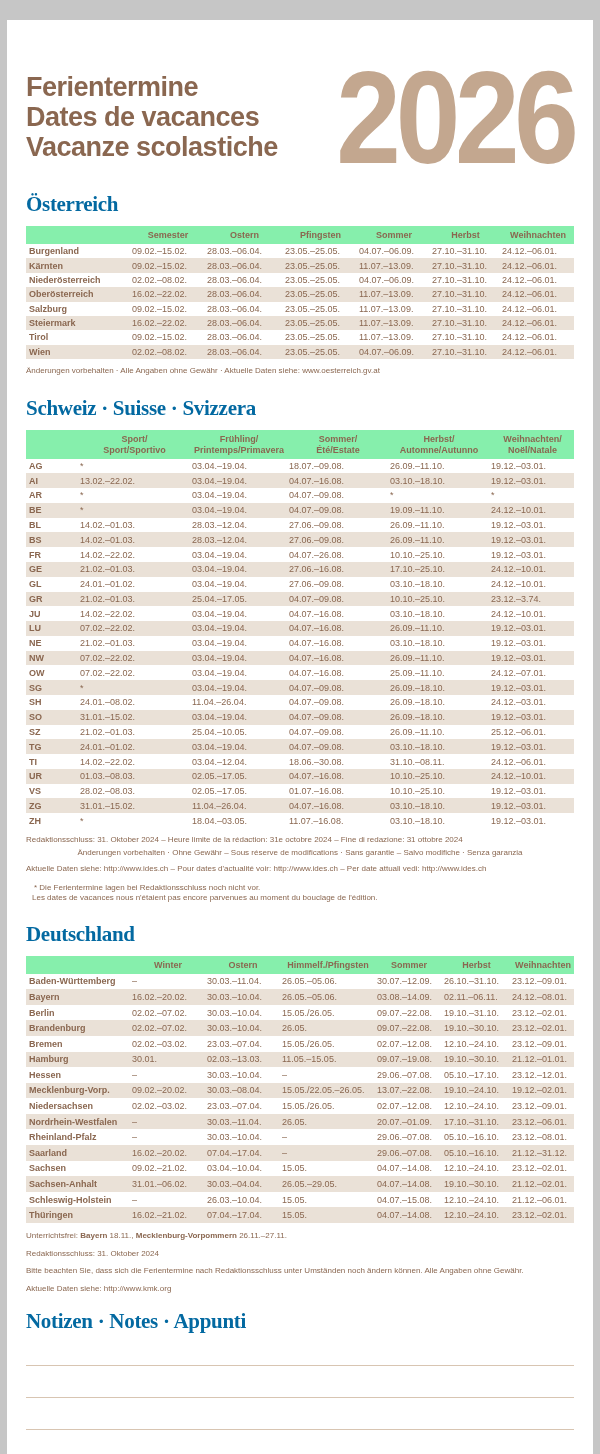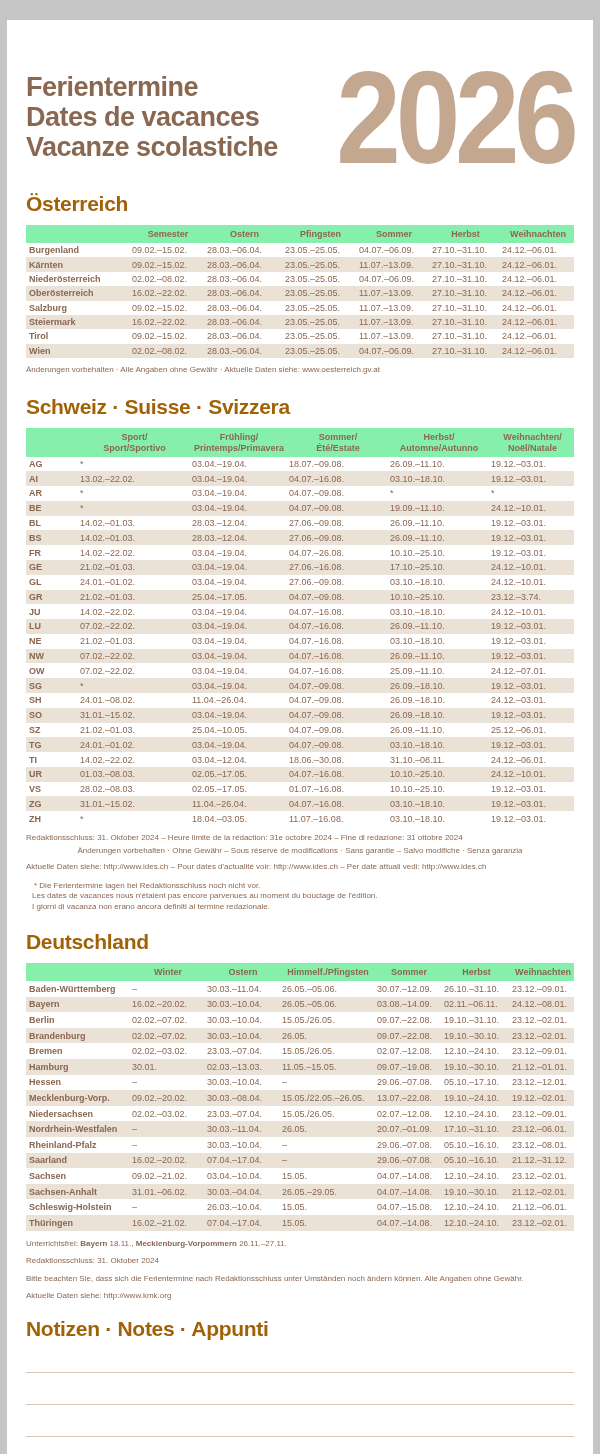--- a/index.html
+++ b/index.html
@@ -8,21 +8,21 @@
   .page {
     position:absolute; left:7px; top:20px; width:586px; height:1438px;
     background:#ffffff; padding:0 19px; overflow:hidden; color:#8a6750;
   }
   
   .masthead { margin-top:52px; display:flex; justify-content:space-between; align-items:flex-start; height:104px; }
   .titles { font-size:27px; font-weight:bold; line-height:30px; letter-spacing:-0.5px; color:#8a6750; }
   .year { font-size:132px; font-weight:bold; color:#c3a78f; line-height:98px; letter-spacing:-6px;
           transform:scaleX(0.88); transform-origin:right top; margin-top:-3px; }
   
-  h2 { font-size:21px; font-weight:bold; color:#a16207; letter-spacing:-0.3px; }
+  h2 { font-size:21px; font-weight:bold; color:#0369a1; letter-spacing:-0.3px;font-family:Liberation Serif, serif; }
   .h-at { margin-top:16px; margin-bottom:9px; }
   .h-ch { margin-top:19px; margin-bottom:9px; }
   .h-de { margin-top:18px; margin-bottom:9px; }
   .h-no { margin-top:15px; }
   
   table.t { width:100%; border-collapse:collapse; table-layout:fixed; color:#8a6750; }
   table.t th { background:#86efac; text-align:center; font-size:9px; font-weight:bold;
                padding:4px 0 3px 3px; white-space:pre-line; vertical-align:top; line-height:11px; }
   table.t td { font-size:9px; white-space:nowrap; overflow:hidden; line-height:10px; }
   table.t td:first-child { font-weight:bold; }
@@ -372,21 +372,20 @@
             <td>19.12.–03.01.</td>
           </tr>
         </tbody>
       </table>
     <p class="fn mt7">Redaktionsschluss: 31. Oktober 2024  –  Heure limite de la rédaction: 31e octobre 2024  –  Fine di redazione: 31 ottobre 2024</p>
     <p class="fn mt2">Änderungen vorbehalten · Ohne Gewähr  –  Sous réserve de modifications · Sans garantie  –  Salvo modifiche · Senza garanzia</p>
     <p class="fn mt6">Aktuelle Daten siehe: http://www.ides.ch  –  Pour dates d'actualité voir: http://www.ides.ch  –  Per date attuali vedi: http://www.ides.ch</p>
     <div class="star">
       <p class="fn">* Die Ferientermine lagen bei Redaktionsschluss noch nicht vor.</p>
       <p class="fn">Les dates de vacances nous n'étaient pas encore parvenues au moment du bouclage de l'édition.</p>
-      <p class="fn">I giorni di vacanza non erano ancora definiti al termine redazionale.</p>
     </div>
   </section>
 
   <section>
     <h2 class="h-de">Deutschland</h2>
     <table class="t t-de">
         <thead>
           <tr>
             <th></th>
             <th>Winter</th>

